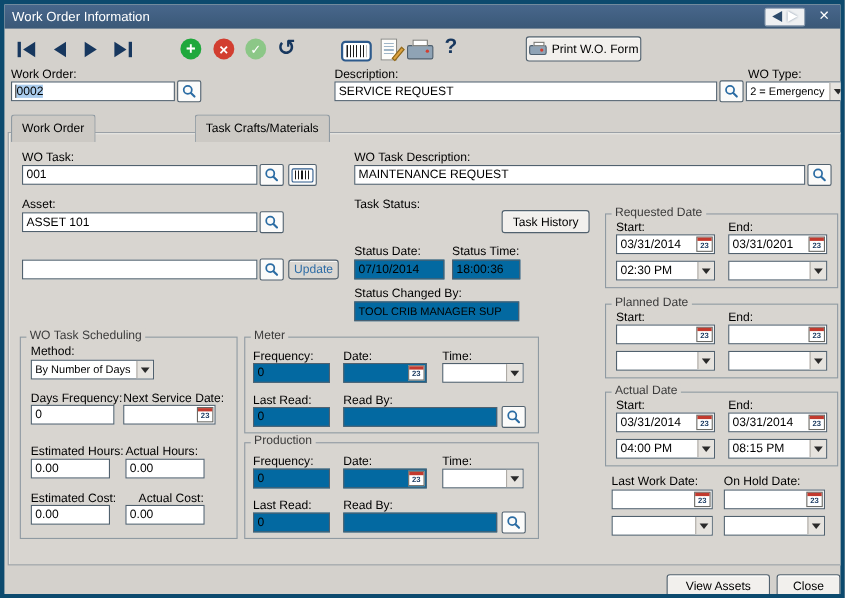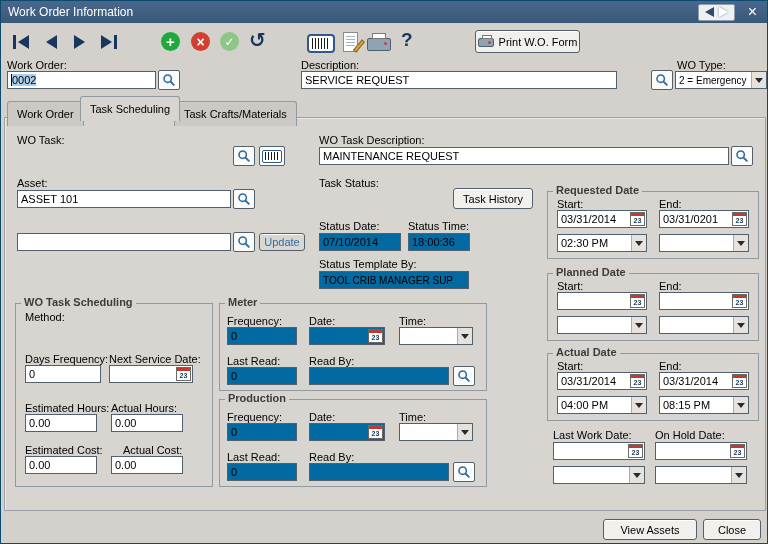--- a/index.html
+++ b/index.html
@@ -1,18 +1,18 @@
 <!DOCTYPE html>
 <html><head>
 <meta charset="utf-8">
 <style>
   *{margin:0;padding:0;box-sizing:border-box}
   html,body{background:#8d959c}
   body{font-family:"Liberation Sans","DejaVu Sans",sans-serif}
-  .win{position:relative;width:768px;height:544px;background:#d4d1cc;border:1px solid #0c4a6e;overflow:hidden;font-size:11px;color:#000}
+  .win{position:relative;width:768px;height:544px;background:#d4d1cc;border:4px solid #0c4a6e;overflow:hidden;font-size:11px;color:#000}
 
   
   .titlebar{position:absolute;left:0;top:0;right:0;height:22px;background:linear-gradient(#48678c,#3a5877);color:#fff;display:flex;align-items:center;padding:0 7px}
   .title{flex:1;font-size:12px}
   .tb-navbox{display:flex;align-items:center;gap:5px;background:#eef0f2;border:1px solid #8fa0b2;border-radius:2px;height:17px;padding:0 6px;margin-right:10px;cursor:pointer}
   .tb-back{width:0;height:0;border-top:5px solid transparent;border-bottom:5px solid transparent;border-right:9px solid #2c4a6b}
   .tb-fwd{width:0;height:0;border-top:5px solid transparent;border-bottom:5px solid transparent;border-left:9px solid #fff;filter:drop-shadow(0 0 1px #7b8ea2)}
   .tb-close{cursor:pointer;font-size:16px;line-height:1;padding:0 3px}
   .tb-close::before{content:"\00D7"}
 
@@ -51,21 +51,21 @@
   .bc-frame{display:flex;align-items:center;justify-content:center;width:20px;height:13px;border:1px solid #2d5a8c;border-radius:2px;background:#fff}
   .bc-frame .stripes{width:14px;height:8px}
   .dd{position:absolute;height:18px;background:#fff;border:1px solid #51616e;display:flex;align-items:center;padding:0 17px 0 3px;cursor:pointer;overflow:hidden;white-space:nowrap}
   .dd-a{position:absolute;right:0;top:0;bottom:0;width:15px;background:#e6e3de;border-left:1px solid #aeaba6;display:flex;align-items:center;justify-content:center}
   .dd-a::before{content:"";width:0;height:0;border-left:4px solid transparent;border-right:4px solid transparent;border-top:5px solid #2a2a2a}
   .datef{padding-right:18px}
   .calbtn{position:absolute;right:1px;top:1px;width:15px;height:14px;background:#fff;border:1px solid #6b6b66;display:flex;flex-direction:column;cursor:pointer;padding:0}
   .cal-top{display:block;width:100%;height:4px;background:#c23a2e}
   .cal-num{display:block;font-size:7px;line-height:9px;text-align:center;color:#17375e;font-weight:bold;font-style:normal}
   .grp{position:absolute;border:1px solid #8f9aa2}
-  .grp-title{position:absolute;font-weight:bold;color:#3c3c3c;background:#d8d5d0;padding:0 3px;white-space:nowrap}
+  .grp-title{position:absolute;font-weight:normal;color:#3c3c3c;background:#d8d5d0;padding:0 3px;white-space:nowrap}
   .pushbtn{position:absolute;background:#f2f0ed;border:1px solid #51616e;border-radius:3px;font-family:inherit;font-size:11px;display:flex;align-items:center;justify-content:center;gap:5px;cursor:pointer;box-shadow:inset 0 1px 0 #fff}
   .linkbtn{color:#2f6da6;background:#dad7d2}
 
   
   .panel{position:absolute;left:3px;top:116px;width:762px;height:394px;background:#d8d5d0;border:1px solid #9aa0a6;box-shadow:inset 1px 1px 0 #eceae6}
   .tab{position:absolute;top:100px;height:17px;background:#ccc9c4;border:1px solid #8f9aa2;border-bottom:none;border-radius:3px 3px 0 0;display:flex;align-items:center;padding:12px 9px;cursor:pointer;z-index:2;white-space:nowrap}
   .tab.active{top:95px;height:22px;background:#d8d5d0;z-index:3}
 </style>
 </head>
 <body>
@@ -126,48 +126,48 @@
     <span class="val sel">0002</span>
   </div>
   <button class="magbtn" style="left:157px;top:69px">
     <svg width="14" height="14" viewBox="0 0 16 16">
         <circle cx="6.5" cy="6.5" r="4.2" fill="none" stroke="#2b6ca3" stroke-width="1.8"></circle>
         <line x1="9.8" y1="9.8" x2="13.5" y2="13.5" stroke="#2b6ca3" stroke-width="2.2" stroke-linecap="round"></line>
       </svg>
   </button>
 
   <span class="lbl" style="left:300px;top:58px">Description:</span>
-  <div class="field" style="left:300px;top:70px;width:316px">
+  <div class="field" style="left:300px;top:70px;width:348px">
     <span class="val">SERVICE REQUEST</span>
   </div>
   <button class="magbtn" style="left:650px;top:69px">
     <svg width="14" height="14" viewBox="0 0 16 16">
         <circle cx="6.5" cy="6.5" r="4.2" fill="none" stroke="#2b6ca3" stroke-width="1.8"></circle>
         <line x1="9.8" y1="9.8" x2="13.5" y2="13.5" stroke="#2b6ca3" stroke-width="2.2" stroke-linecap="round"></line>
       </svg>
   </button>
 
   <span class="lbl" style="left:676px;top:58px">WO Type:</span>
   <div class="dd" style="left:674px;top:70px;width:92px">
     <span class="val" style="font-size:10px">2 = Emergency</span>
     <i class="dd-a"></i>
   </div>
 
   <div class="panel"></div>
   <div class="tab" style="left:6px">
       <span>Work Order</span>
     </div>
-  <div class="tab active" style="left:79px">
-      <span>Task Scheduling</span>
-    </div>
   <div class="tab" style="left:173px">
       <span>Task Crafts/Materials</span>
     </div>
 
   <span class="lbl" style="left:16px;top:133px">WO Task:</span>
+  <div class="field" style="left:16px;top:146px;width:214px">
+    <span class="val">001</span>
+  </div>
   <button class="magbtn" style="left:232px;top:145px">
     <svg width="14" height="14" viewBox="0 0 16 16">
         <circle cx="6.5" cy="6.5" r="4.2" fill="none" stroke="#2b6ca3" stroke-width="1.8"></circle>
         <line x1="9.8" y1="9.8" x2="13.5" y2="13.5" stroke="#2b6ca3" stroke-width="2.2" stroke-linecap="round"></line>
       </svg>
   </button>
   <button class="bcbtn" style="left:258px;top:145px">
     <i class="bc-frame">
         <i class="stripes"></i>
       </i>
@@ -216,29 +216,33 @@
 
   <span class="lbl" style="left:318px;top:219px">Status Date:</span>
   <span class="lbl" style="left:407px;top:219px">Status Time:</span>
   <div class="field ro" style="left:318px;top:232px;width:82px">
     <span class="val">07/10/2014</span>
   </div>
   <div class="field ro" style="left:407px;top:232px;width:62px">
     <span class="val">18:00:36</span>
   </div>
 
-  <span class="lbl" style="left:318px;top:257px">Status Template By:</span>
+  <span class="lbl" style="left:318px;top:257px">Status Changed By:</span>
   <div class="field ro" style="left:318px;top:270px;width:150px">
     <span class="val" style="font-size:10px">TOOL CRIB MANAGER SUP</span>
   </div>
 
   <div class="grp" style="left:14px;top:302px;width:198px;height:184px"></div>
   <span class="grp-title" style="left:20px;top:295px">WO Task Scheduling</span>
 
   <span class="lbl" style="left:24px;top:310px">Method:</span>
+  <div class="dd" style="left:24px;top:323px;width:112px">
+    <span class="val" style="font-size:10px">By Number of Days</span>
+    <i class="dd-a"></i>
+  </div>
 
   <span class="lbl" style="left:24px;top:352px">Days Frequency:</span>
   <span class="lbl" style="left:108px;top:352px">Next Service Date:</span>
   <div class="field" style="left:24px;top:364px;width:76px">
     <span class="val">0</span>
   </div>
   <div class="field datef" style="left:108px;top:364px;width:84px">
     <span class="val"></span>
     <span class="calbtn">
         <i class="cal-top"></i>

